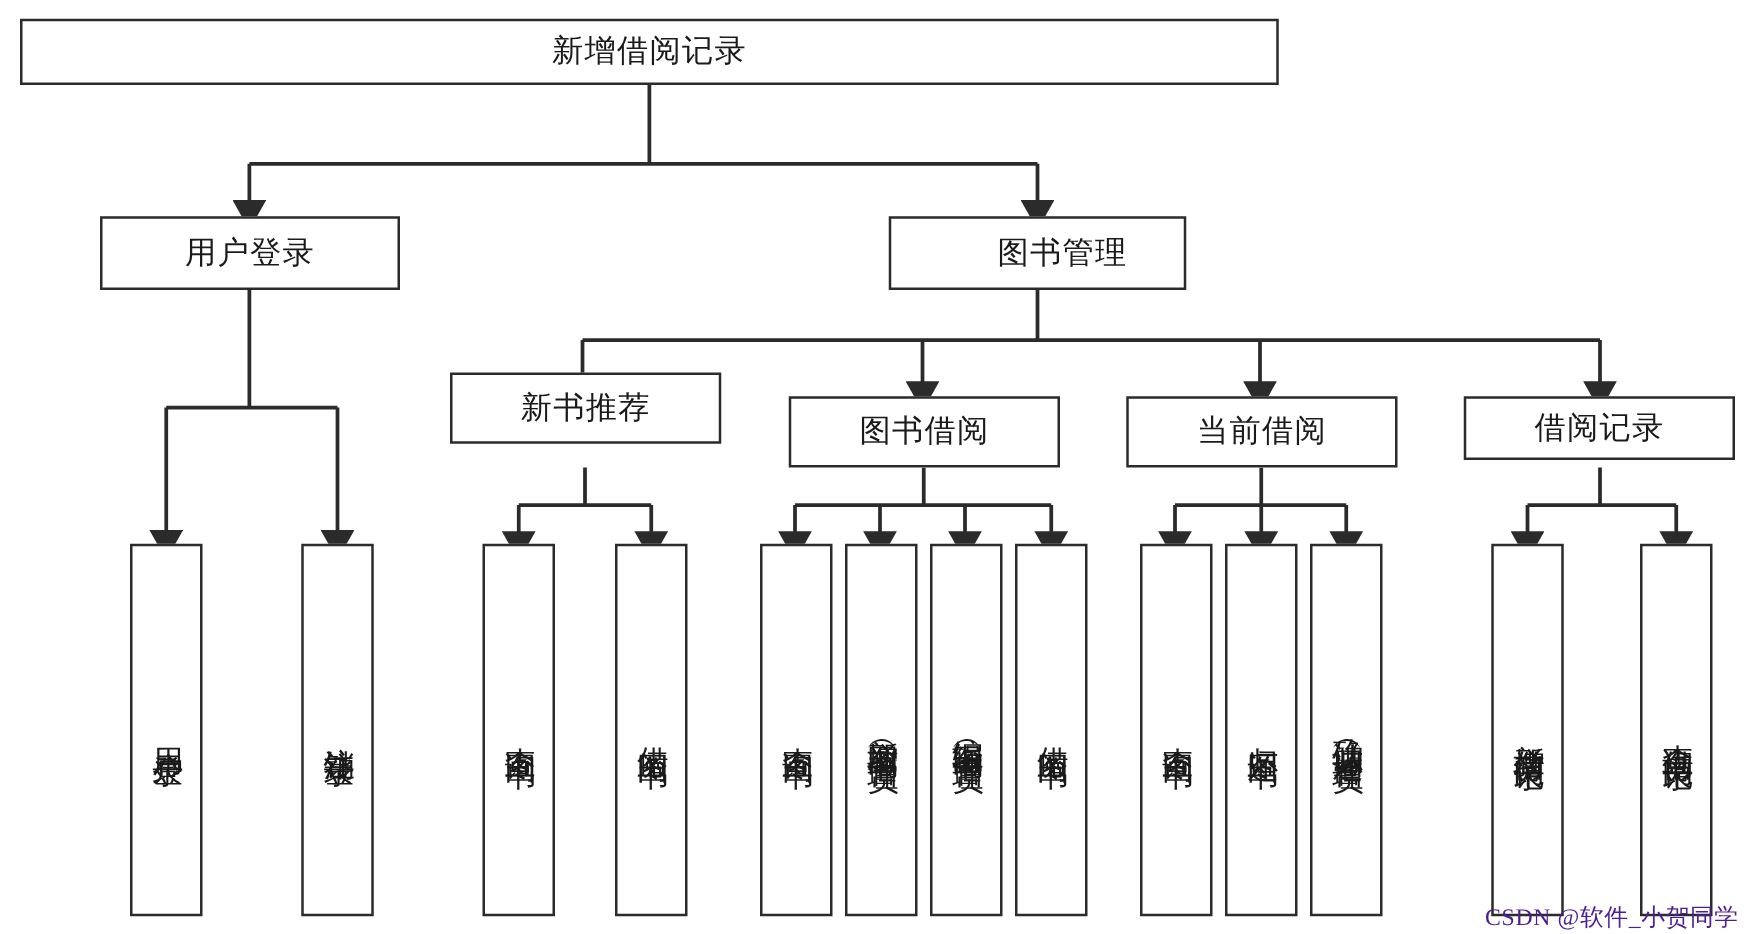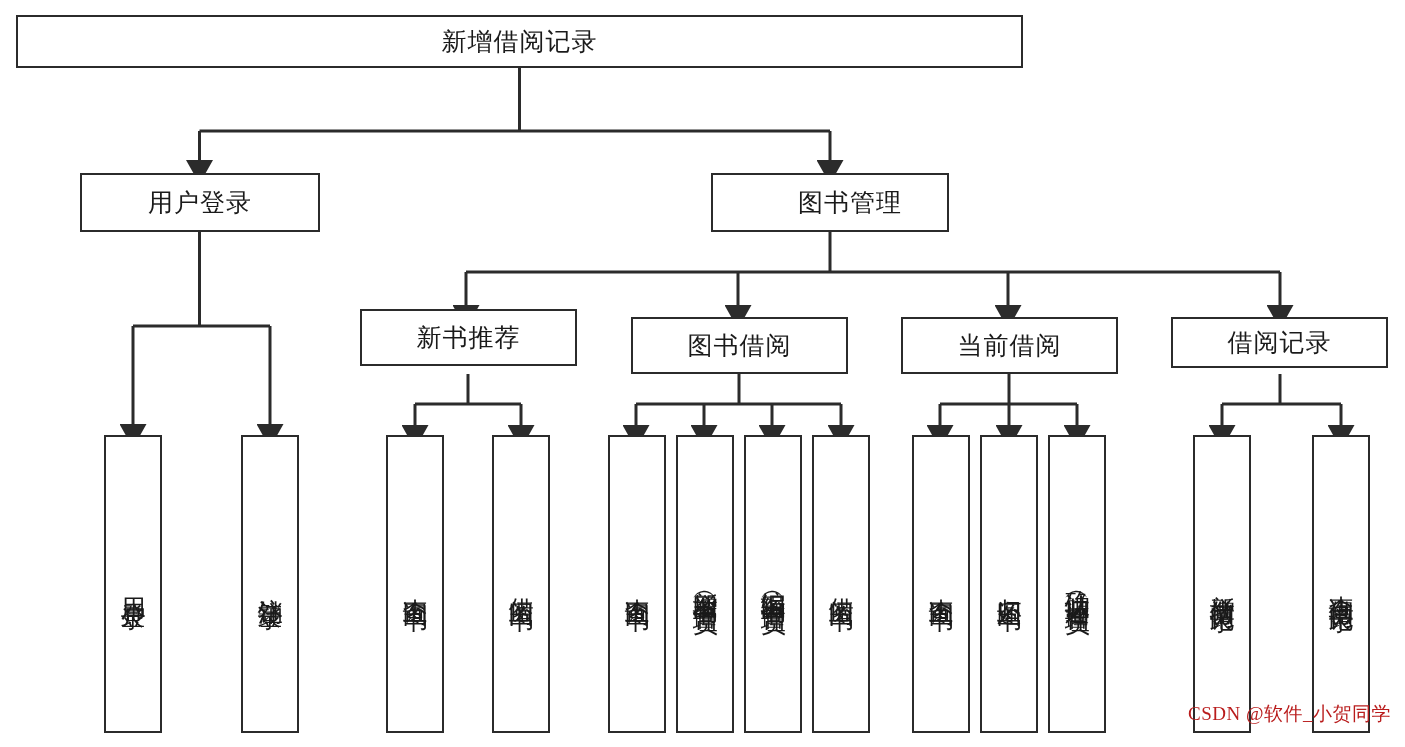--- a/index.html
+++ b/index.html
@@ -49,23 +49,23 @@
     padding: 6px 0;
   }
   .node.vert .vtext {
     writing-mode: vertical-rl;
     text-orientation: upright;
     white-space: nowrap;
   }
   #watermark {
     position: absolute;
     right: 14px;
-    bottom: 20px;
+    bottom: 0;
     font-size: 19px;
-    color: #b91c1c;
+    color: #4c1d95;
     letter-spacing: 0.5px;
     white-space: nowrap;
     font-family: "Liberation Serif", "DejaVu Serif", serif;
   }
 </style>
 </head>
 <body>
 
 <div id="canvas">
 
@@ -124,21 +124,21 @@
     <span>新增借阅记录</span>
   </div>
 
   <div class="node horiz" style="left:80px; top:173px; width:240px; height:59px;">
     <span>用户登录</span>
   </div>
   <div class="node horiz" style="left:711px; top:173px; width:238px; height:59px;padding-left:40px;">
     <span>图书管理</span>
   </div>
 
-  <div class="node horiz" style="left:360px; top:309px; width:217px; height:57px;">
+  <div class="node horiz" style="left:360px; top:298px; width:217px; height:57px;">
     <span>新书推荐</span>
   </div>
   <div class="node horiz" style="left:631px; top:317px; width:217px; height:57px;">
     <span>图书借阅</span>
   </div>
   <div class="node horiz" style="left:901px; top:317px; width:217px; height:57px;align-items:center;">
     <span>当前借阅</span>
   </div>
   <div class="node horiz" style="left:1171px; top:317px; width:217px; height:51px;">
     <span>借阅记录</span>

